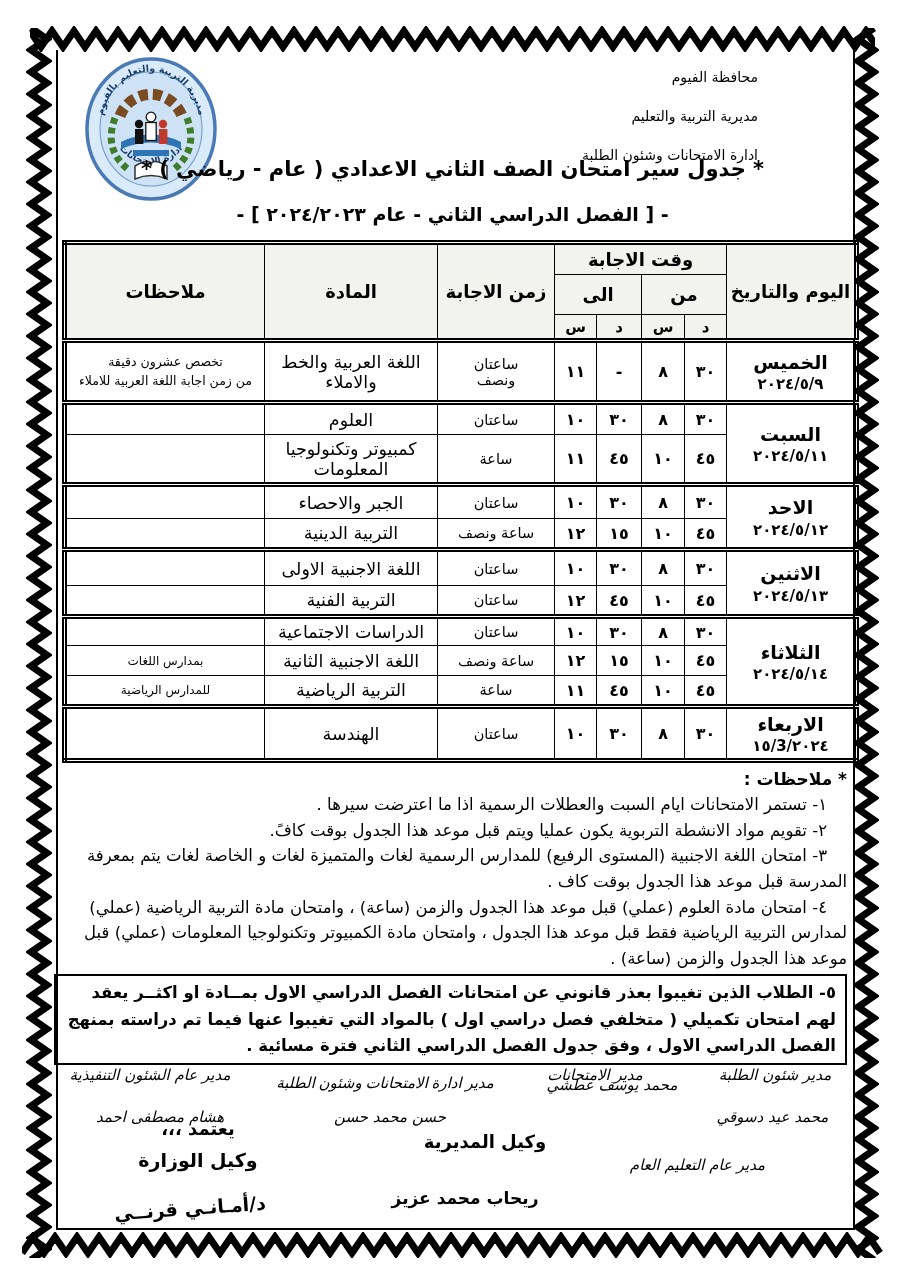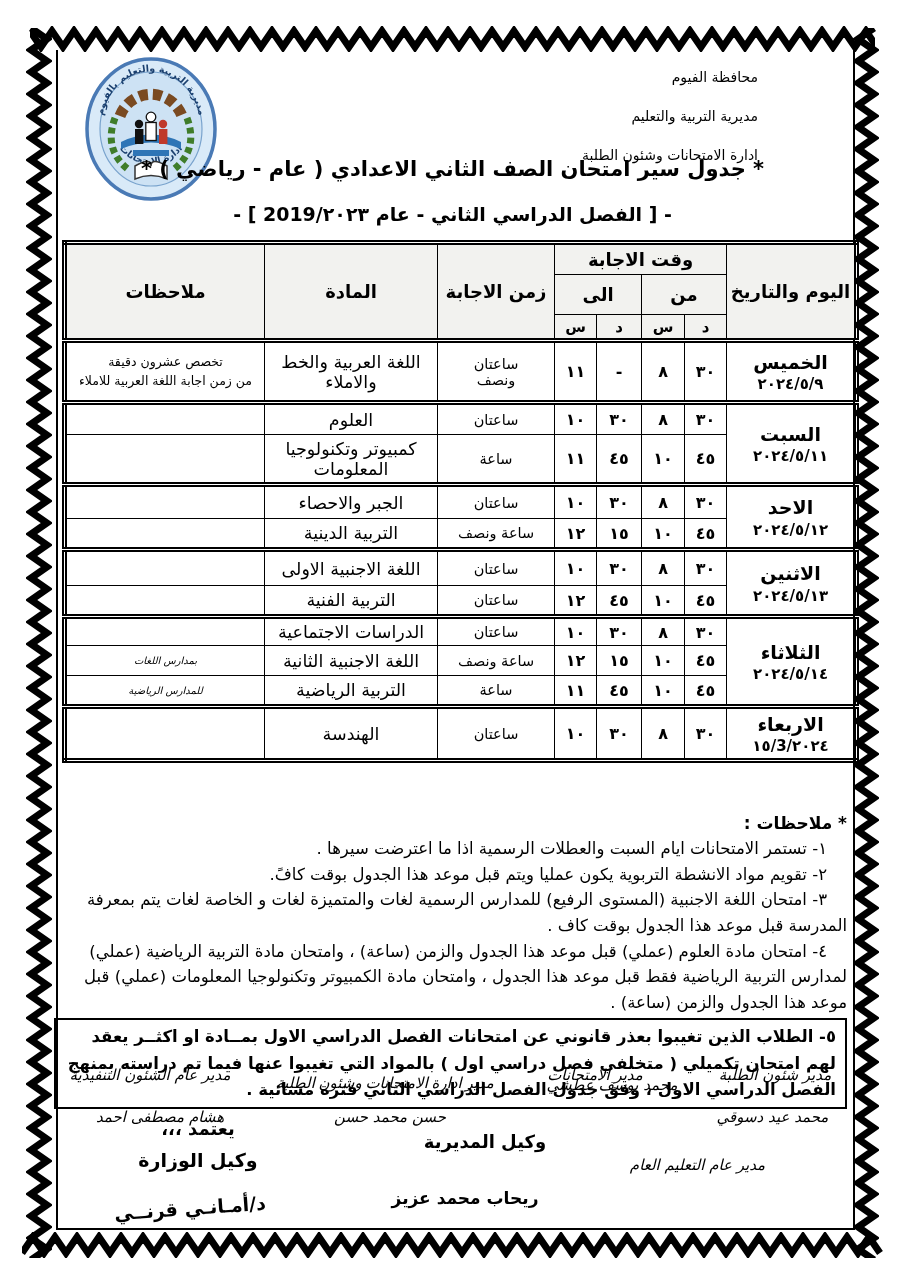--- a/index.html
+++ b/index.html
@@ -46,27 +46,27 @@
   .sched th{background:var(--header-cell-bg);font-weight:bold;}
   .sched tr.gs td{border-top:5px double #000;}
   .th-main{font-size:18px;}
   .th-sub{font-size:15px;}
   .day-name{font-size:19px;font-weight:bold;line-height:1.35;}
   .day-date{font-size:15px;font-weight:bold;letter-spacing:1px;}
   td.num{font-size:16px;font-weight:bold;}
   td.dur{font-size:14.5px;white-space:pre-line;}
   td.subj{font-size:17.5px;}
   td.note-sm{font-size:12.5px;white-space:pre-line;line-height:1.5;}
-  td.note-md{font-size:10px;font-style:italic;}
+  td.note-md{font-size:12px;}
   
   .notes{
     position:absolute;top:766px;right:58px;left:54px;
     font-size:16.5px;line-height:1.55;text-align:right;
   }
-  .notes-heading{font-weight:bold;font-size:17px;margin-top:44px;}
+  .notes-heading{font-weight:bold;font-size:17px;}
   .note-item{text-indent:20px;}
   .boxed-note{
     border:2.5px solid #000;font-weight:bold;padding:4px 9px;margin-top:3px;
     font-size:16.5px;line-height:1.6;text-indent:0;
   }
   
   .sig{position:absolute;text-align:center;white-space:nowrap;}
   .sig-script{font-style:italic;font-size:15px;margin-top:16px;}
   .sig-bold17{font-weight:bold;font-size:17px;}
   .sig-bold18{font-weight:bold;font-size:18px;}
@@ -121,21 +121,21 @@
   </svg>
 </div>
 
 <div class="org">
   <div>محافظة الفيوم</div>
   <div>مديرية التربية والتعليم</div>
   <div>ادارة الامتحانات وشئون الطلبة</div>
 </div>
 
 <div class="doc-title">* جدول سير امتحان الصف الثاني الاعدادي ( عام - رياضي ) *</div>
-<div class="doc-subtitle">- [ الفصل الدراسي الثاني - عام 2019/٢٠٢٣ ] -</div>
+<div class="doc-subtitle">- [ الفصل الدراسي الثاني - عام ٢٠٢٤/٢٠٢٣ ] -</div>
 
 <table class="sched">
   <colgroup>
     <col style="width:130px">
       <col style="width:42px">
       <col style="width:43px">
       <col style="width:45px">
     <col style="width:42px">
       <col style="width:117px">
       <col style="width:173px">

